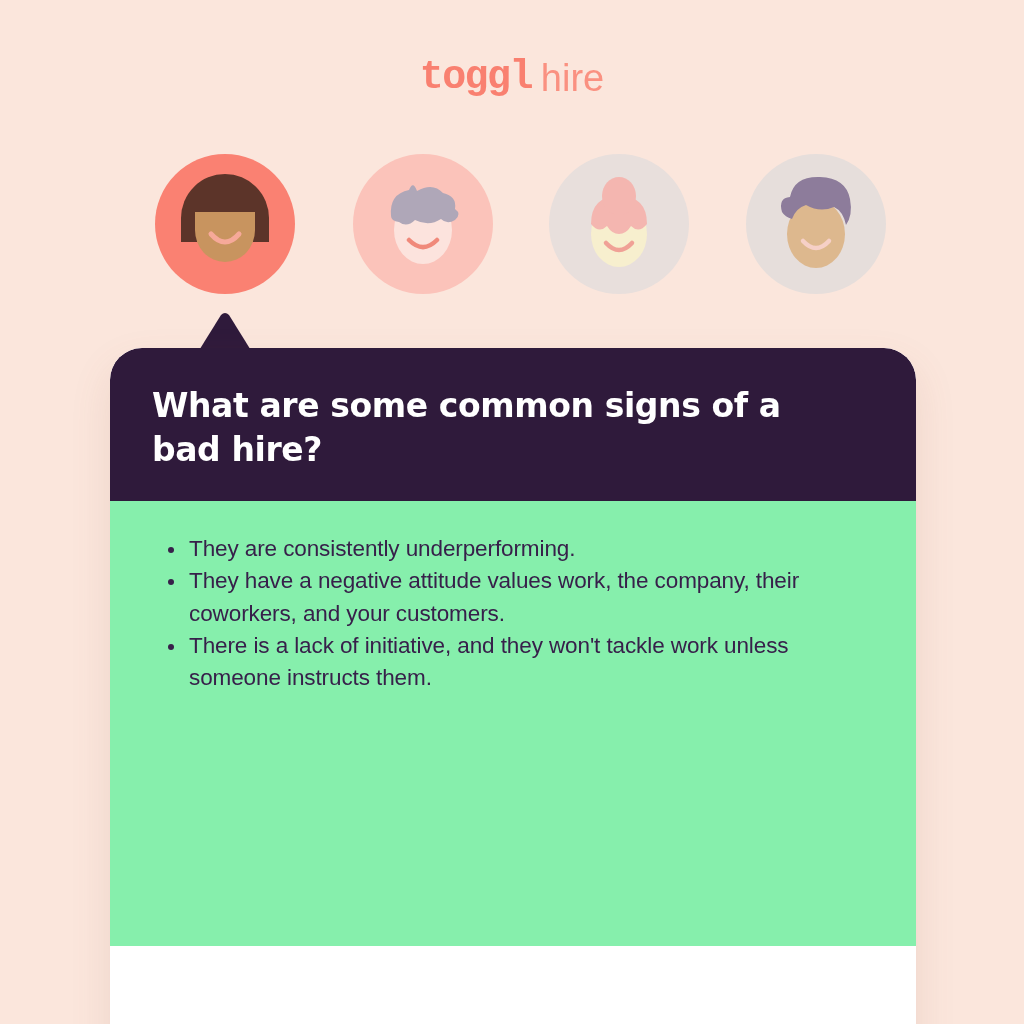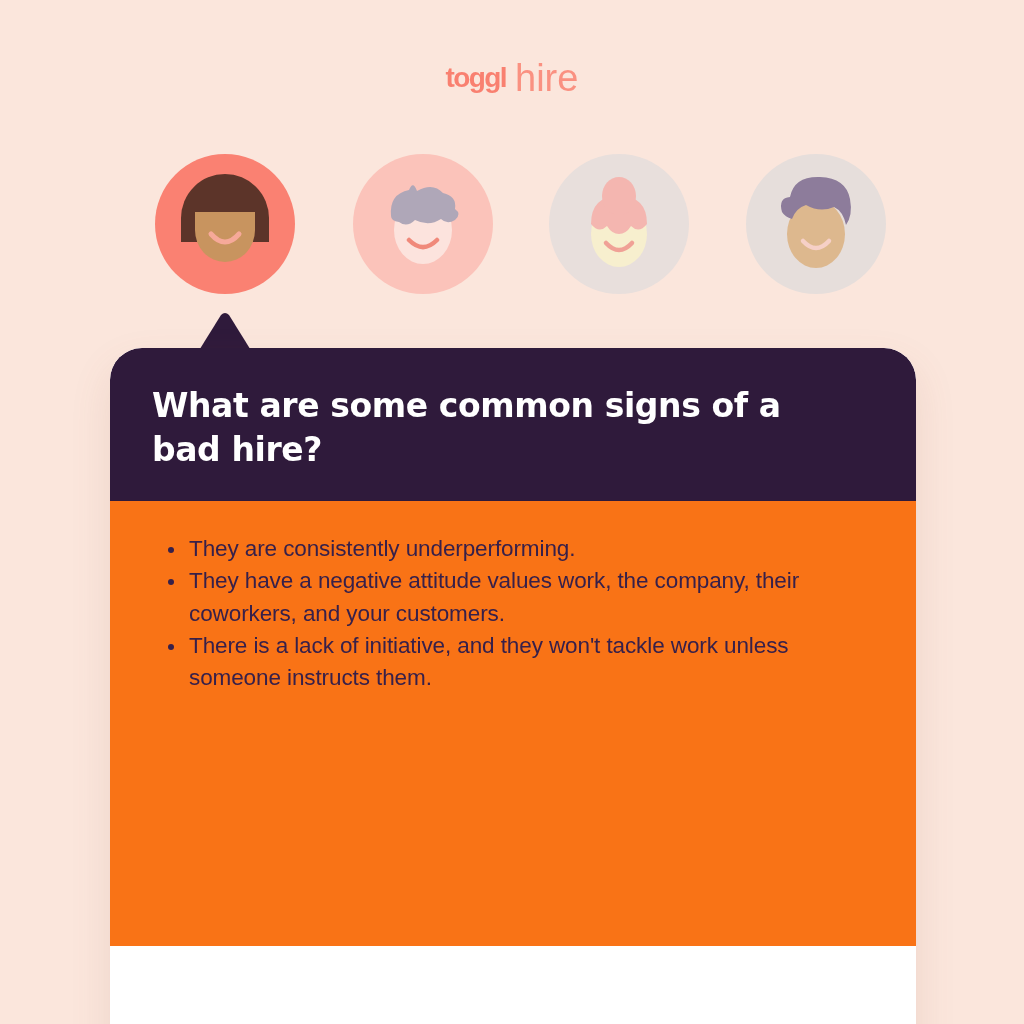--- a/index.html
+++ b/index.html
@@ -22,23 +22,23 @@
     position: absolute;
     top: 52px;
     left: 0;
     width: 1024px;
     text-align: center;
     height: 50px;
     line-height: 50px;
     white-space: nowrap;
   }
   .logo-toggl {
-    font-family: Liberation Sans, sans-serif;
+    font-family: Liberation Mono, monospace;
     font-weight: bold;
-    font-size: 28px;
+    font-size: 40px;
     letter-spacing: -1.6px;
     color: #F98070;
     vertical-align: middle;
   }
   .logo-hire {
     font-family: Liberation Sans, sans-serif;
     font-weight: 400;
     font-size: 38px;
     letter-spacing: 0px;
     color: #FA9181;
@@ -111,21 +111,21 @@
     letter-spacing: -0.4px;
     max-width: 660px;
   }
 
   .bubble-body {
     position: absolute;
     left: 0;
     top: 153px;
     width: 806px;
     height: 445px;
-    background: #f97316;
+    background: #86efac;
     padding: 32px 44px 0 48px;
   }
 
   ul.answer-list {
     list-style: none;
     margin: 0;
     padding: 0;
   }
   ul.answer-list li {
     position: relative;

